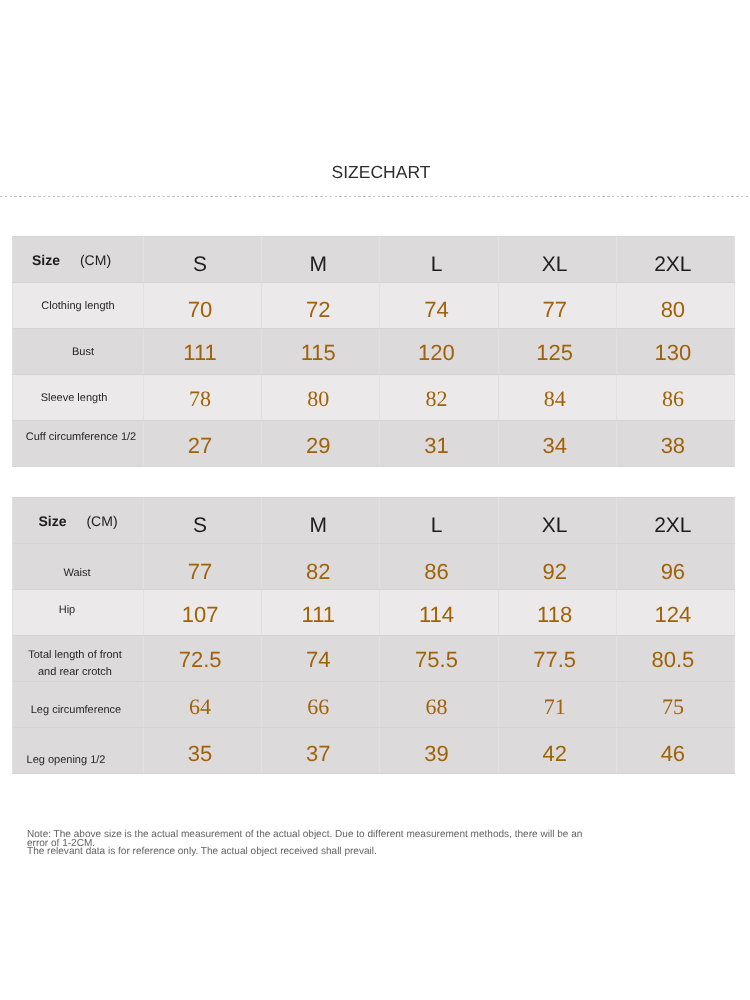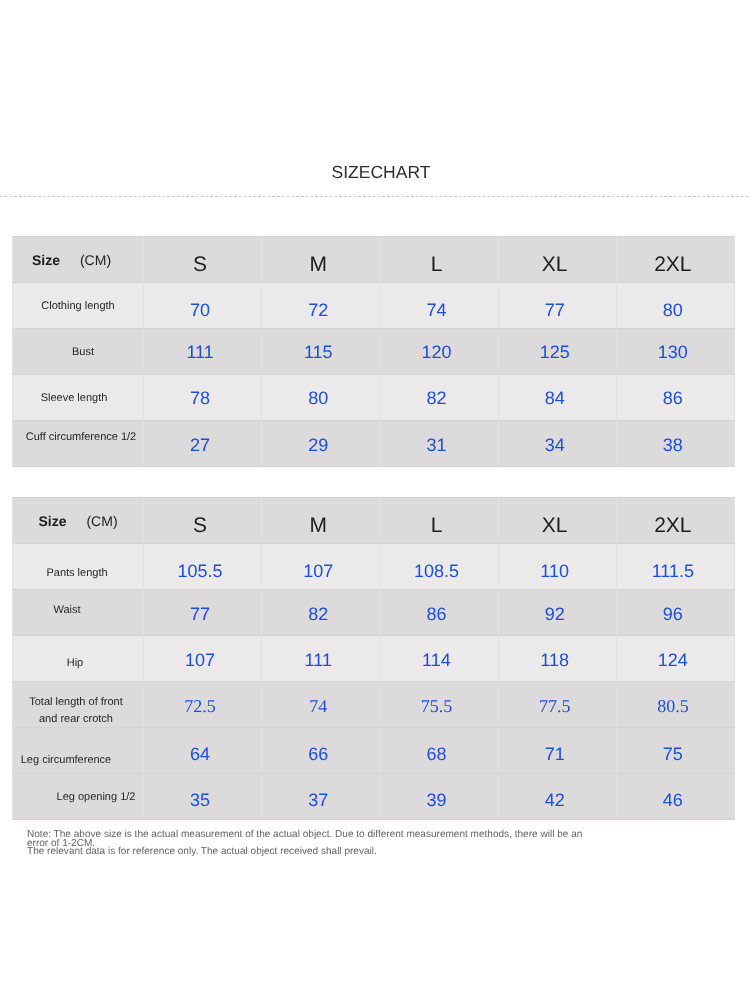--- a/index.html
+++ b/index.html
@@ -9,41 +9,41 @@
   .divider{position:absolute;left:0;top:196px;width:750px;height:1px;background:repeating-linear-gradient(to right,#c3c3c3 0,#c3c3c3 2.45px,rgba(255,255,255,0) 2.45px,rgba(255,255,255,0) 4.78px);}
   table{border-collapse:collapse;width:723px;table-layout:fixed;}
   .tbl{position:absolute;left:12px;}
   .t1{top:236px;}
   .t2{top:497px;}
   td{border-left:1px solid #e1e1e1;border-right:1px solid #e1e1e1;border-top:1px solid #d4d4d4;border-bottom:1px solid #d4d4d4;text-align:center;color:#3c3c3c;height:46px;box-sizing:border-box;padding:0;vertical-align:middle;}
   .hdr td{background:#dcdadb;}
   .rowA td{background:#ebe9ea;}
   .rowB td{background:#dcdadb;}
   .lab{width:131px;font-size:11px;font-weight:normal;color:#262626;white-space:pre-line;line-height:17.5px;padding-top:3px;}
-  .val{font-size:18px;color:#1d4ed8;padding-top:0px;padding-right:5px;}
+  .val{font-size:22px;color:#a16207;padding-top:0px;padding-right:5px;}
   .hdr .lab{font-size:14px;font-weight:bold;color:#1e1e1e;padding-right:13px;padding-top:3px;}
   .cb{font-weight:bold;}
   .cr{font-weight:normal;margin-left:20px;}
   
   .lab>span.lt{display:inline-block;position:relative;}
   #t1 tr:nth-child(3) .lt{left:5px;}
   #t1 tr:nth-child(4) .lt{left:-4px;}
   #t1 tr:nth-child(5) .lab{padding-top:0;}
   #t1 tr:nth-child(5) .lt{top:-6px;left:3px;}
   #t2 tr:nth-child(2) .lt{top:6px;left:-1px;}
   #t2 tr:nth-child(3) .lt{top:-3px;left:-11px;}
   #t2 tr:nth-child(4) .lt{top:4px;left:-3px;}
   #t2 tr:nth-child(5) .lt{top:5px;left:-2px;}
   #t2 tr:nth-child(6) .lt{top:9px;left:-12px;}
   #t2 tr:nth-child(7) .lt{top:0px;left:18px;}
   #t2 .hdr .lab{padding-right:0px;}
   #t1 tr:nth-child(1) .val{padding-top:10px;}
   #t1 tr:nth-child(2) .val{padding-top:9px;}
   #t1 tr:nth-child(3) .val{padding-top:2px;}
-  #t1 tr:nth-child(4) .val{padding-top:2px;}
+  #t1 tr:nth-child(4) .val{padding-top:2px;font-family:Liberation Serif, serif;}
   #t1 tr:nth-child(5) .val{padding-top:4px;}
   #t2 tr:nth-child(1) .val{padding-top:10px;}
   #t2 tr:nth-child(2) .val{padding-top:10px;}
   #t2 tr:nth-child(3) .val{padding-top:4px;}
   #t2 tr:nth-child(4) .val{padding-top:3px;}
   #t2 tr:nth-child(5) .val{padding-top:4px;font-family:Liberation Serif, serif;}
   #t2 tr:nth-child(6) .val{padding-top:7px;}
   #t2 tr:nth-child(7) .val{padding-top:8px;}
   .hdr .val{font-size:21px;font-weight:normal;color:#1e1e1e;padding-top:0px;}
   .note{position:absolute;left:27px;top:831px;font-size:10.05px;color:#646464;line-height:8.5px;}
@@ -101,28 +101,20 @@
   <table class="tbl t2" id="t2">
       <tbody>
         <tr class="hdr">
           <td class="lab"><span class="cb">Size</span><span class="cr">(CM)</span></td>
           <td class="val">S</td>
           <td class="val">M</td>
           <td class="val">L</td>
           <td class="val">XL</td>
           <td class="val">2XL</td>
         </tr>
-        <tr class="rowA">
-          <td class="lab"><span class="lt">Pants length</span></td>
-          <td class="val">105.5</td>
-          <td class="val">107</td>
-          <td class="val">108.5</td>
-          <td class="val">110</td>
-          <td class="val">111.5</td>
-        </tr>
         <tr class="rowB">
           <td class="lab"><span class="lt">Waist</span></td>
           <td class="val">77</td>
           <td class="val">82</td>
           <td class="val">86</td>
           <td class="val">92</td>
           <td class="val">96</td>
         </tr>
         <tr class="rowA">
           <td class="lab"><span class="lt">Hip</span></td>

